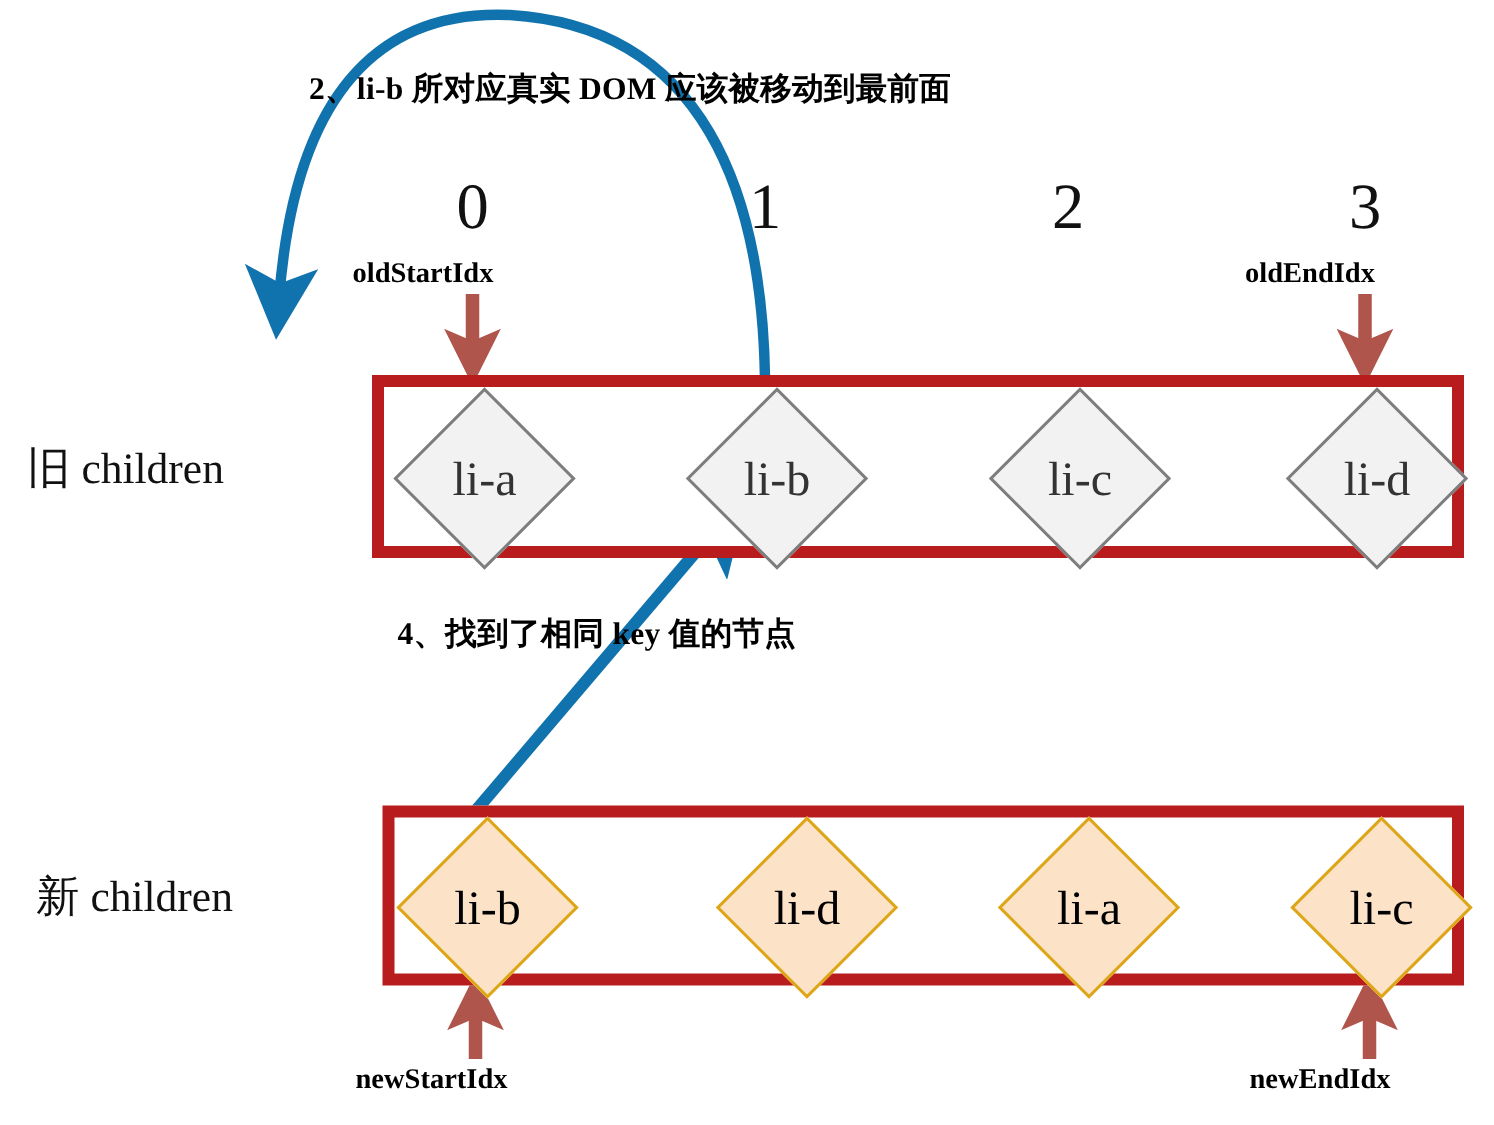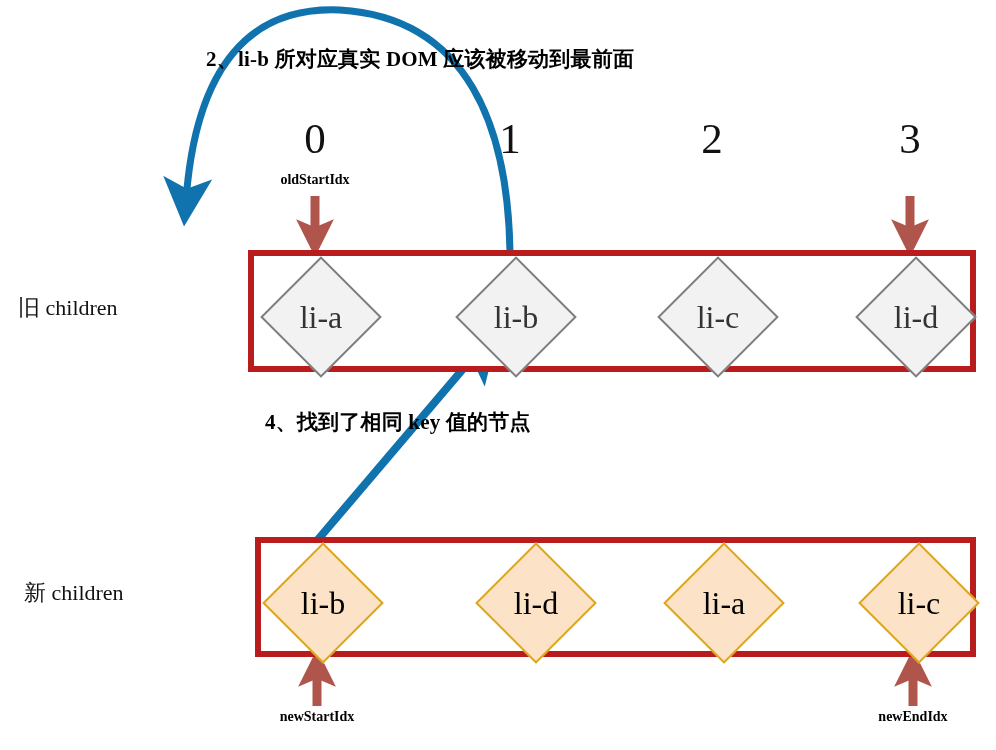--- a/index.html
+++ b/index.html
@@ -27,46 +27,45 @@
 
   
   .annot {
     font-size: 21px;
     font-weight: bold;
     color: #000000;
     white-space: nowrap;
     letter-spacing: 0.2px;
   }
   .row-label {
-    font-size: 22px;
+    font-size: 29px;
     font-weight: 400;
     color: #111111;
     white-space: nowrap;
   }
   .idx-num {
     font-size: 43px;
     font-weight: 400;
     color: #111111;
     text-align: center;
     white-space: nowrap;
     line-height: 1;
   }
   .ptr-label {
-    font-size: 14px;
+    font-size: 19px;
     font-weight: bold;
     color: #000000;
-    text-align: center;
     white-space: nowrap;
     line-height: 1;
   }
 
   
   .row-box {
     position: absolute;
-    border: 6px solid #b91c1c;
+    border: 8px solid #b91c1c;
     background: #ffffff;
     box-sizing: border-box;
   }
   .diamond-wrap {
     position: absolute;
     width: 120px;
     height: 120px;
   }
   .diamond {
     position: absolute;
@@ -142,20 +141,21 @@
   <div class="abs annot" style="left:206px; top:45px;">2、li-b 所对应真实 DOM 应该被移动到最前面</div>
 
   <div class="abs annot" style="left:265px; top:408px;">4、找到了相同 key 值的节点</div>
 
   <div class="abs idx-num" style="left:275px; top:117px; width:80px;">0</div>
   <div class="abs idx-num" style="left:470px; top:117px; width:80px;">1</div>
   <div class="abs idx-num" style="left:672px; top:117px; width:80px;">2</div>
   <div class="abs idx-num" style="left:870px; top:117px; width:80px;">3</div>
 
   <div class="abs ptr-label" style="left:235px; top:173px; width:160px;">oldStartIdx</div>
+  <div class="abs ptr-label" style="left:830px; top:173px; width:160px;">oldEndIdx</div>
 
   <div class="abs row-label" style="left:18px; top:293px;">旧 children</div>
 
   <div class="row-box" style="left:248px; top:250px; width:728px; height:122px;">
 
     <div class="diamond-wrap" style="left:7px; top:1px;">
       <div class="diamond old"></div>
       <div class="diamond-label old">li-a</div>
     </div>
 

